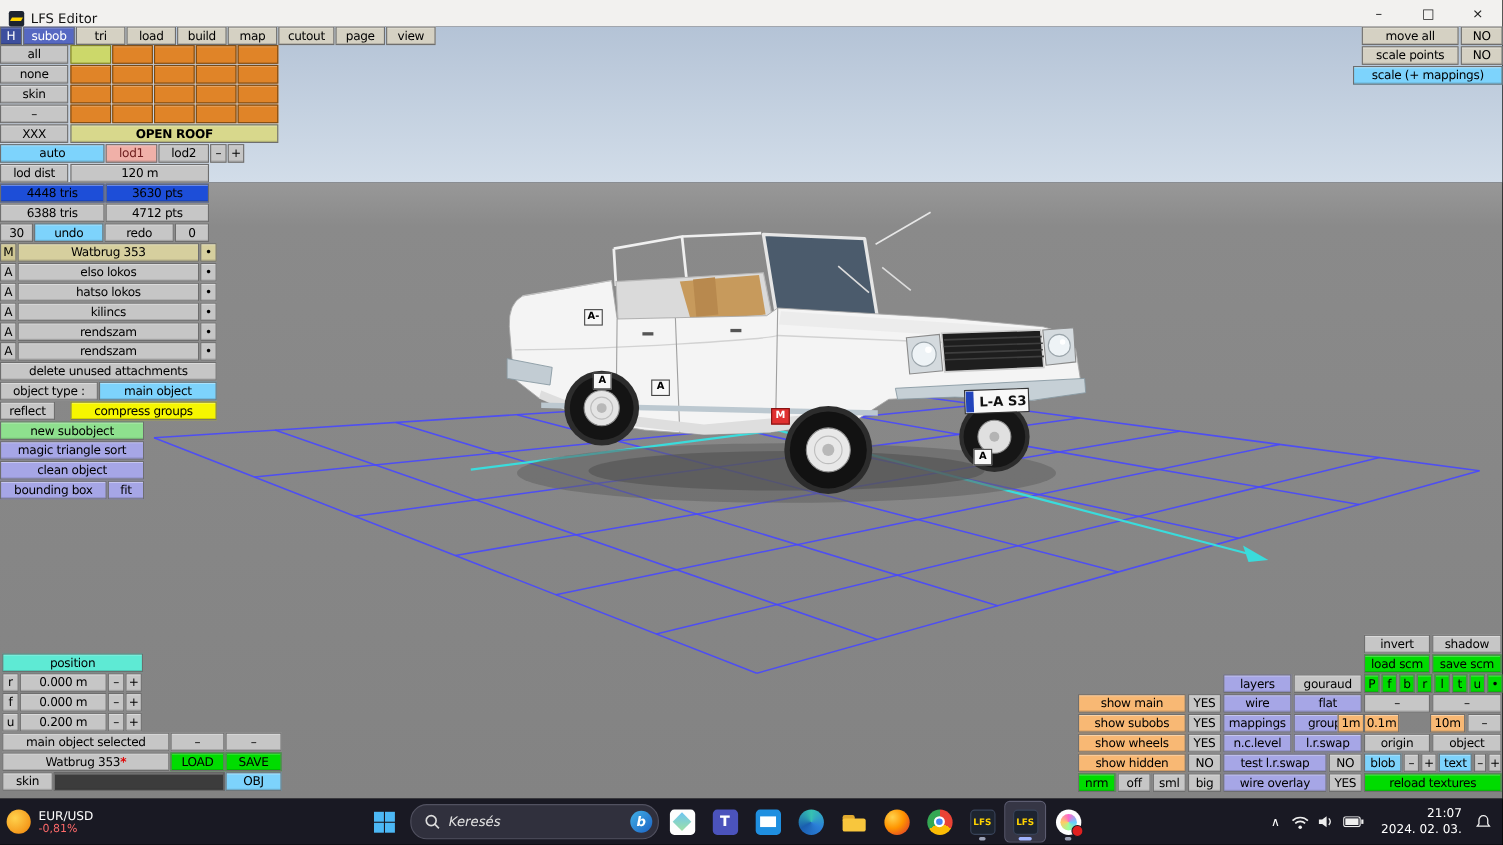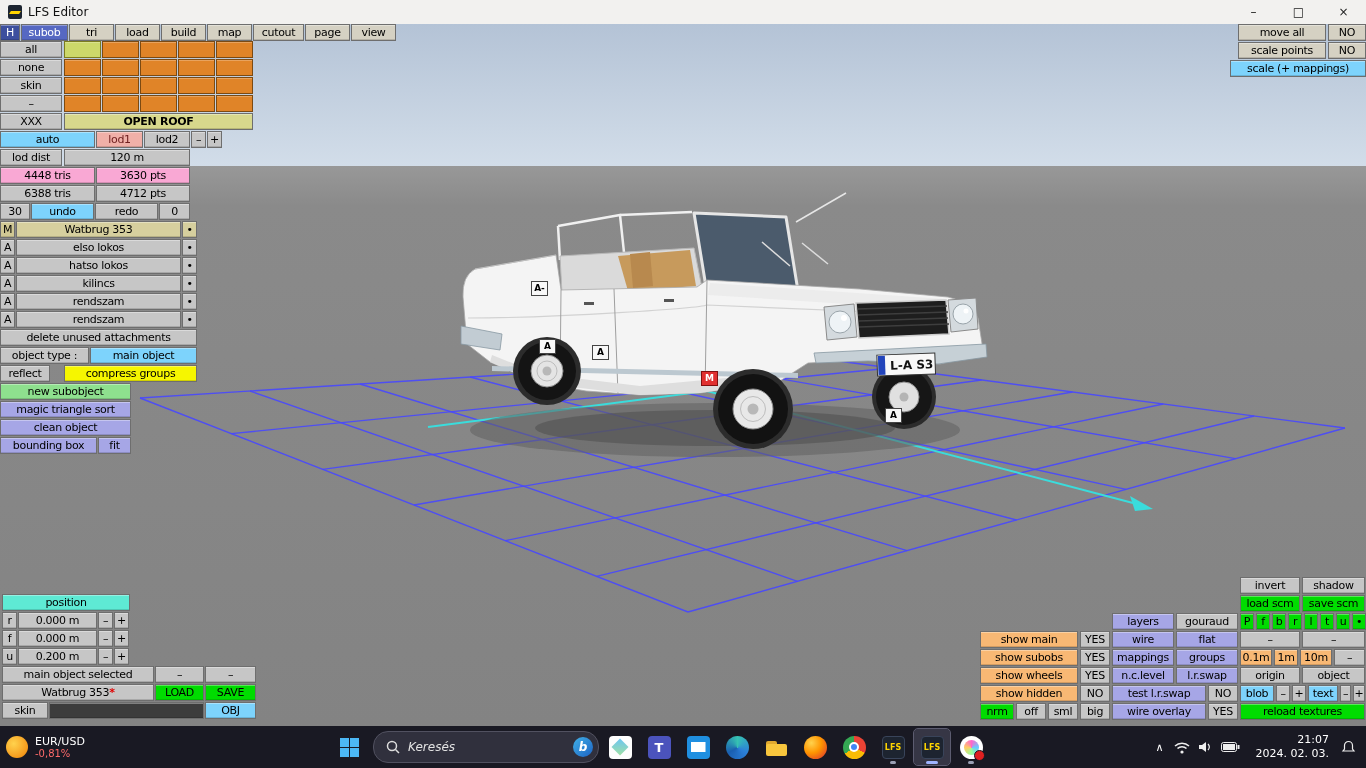--- a/index.html
+++ b/index.html
@@ -1,19 +1,19 @@
 <!DOCTYPE html>
 <html><head>
 <meta charset="utf-8">
 <style>
   html,body{margin:0;padding:0;width:1366px;height:768px;overflow:hidden;background:#000;}
   #app{position:relative;width:1366px;height:768px;font-family:"DejaVu Sans",sans-serif;}
 
   
-  #titlebar{position:absolute;left:0;top:0;width:1366px;height:24px;background:#f2f1ef;display:flex;align-items:center;z-index:5;}
+  #titlebar{position:absolute;left:0;top:0;width:1366px;height:24px;background:#f2f1ef;display:flex;align-items:flex-end;z-index:5;}
   #titlebar .appico{width:14px;height:14px;margin:0 6px 0 8px;background:#1d2430;border-radius:2px;position:relative;}
   #titlebar .appico::after{content:"";position:absolute;left:2px;top:6px;width:10px;height:3px;background:#ffd400;transform:skewX(-30deg);}
   #titlebar .ttl{font-size:12px;color:#111;}
   #titlebar .spacer{flex:1;}
   .wbtn{width:45px;height:24px;text-align:center;line-height:24px;font-size:12px;color:#222;}
 
   
   #sky{position:absolute;left:0;top:24px;width:1366px;height:142px;background:linear-gradient(#b4c3d6,#d2dde9);z-index:0;}
   #ground{position:absolute;left:0;top:166px;width:1366px;height:560px;background:linear-gradient(#989898,#8a8a8a 40px,#838383);z-index:0;}
   #scene{position:absolute;left:0;top:0;z-index:1;pointer-events:none;}
@@ -26,21 +26,21 @@
   .blue{background:#5668c2;color:#fff;}
   .dkblue{background:#3d4f9e;color:#fff;}
   .yellow{background:#7dd3fc;}
   .bryellow{background:#f6f600;}
   .green{background:#00dc00;}
   .mint{background:#8ee08e;}
   .lav{background:#a6a6e6;}
   .pink{background:#5eead4;}
   .orange{background:#f8b874;}
   .salmon{background:#f0b0a8;color:#702020;}
-  .olive{background:#f9a8d4;}
+  .olive{background:#1d4ed8;}
   .khaki{background:#d6cf9e;}
   .khaki2{background:#d0c894;}
   .darkfield{background:#3c3c3c;}
   .b600{font-weight:600;}
 
   
   #subgrid{position:absolute;left:64px;top:41px;display:grid;grid-template-columns:repeat(5,37px);grid-auto-rows:17px;gap:1px;z-index:2;}
   .ocell{background:#e08428;border:1px solid #7c4a12;box-sizing:border-box;box-shadow:inset 0 1px 0 rgba(255,255,255,.25);}
   .ocell.sel{background:#ccd86a;border-color:#7c7c20;}
 
@@ -341,21 +341,21 @@
   <div class="btn lav" style="left:1112px;top:631px;width:62px">wire</div>
   <div class="btn lav" style="left:1176px;top:631px;width:62px">flat</div>
   <div class="btn" style="left:1240px;top:631px;width:60px">–</div>
   <div class="btn" style="left:1302px;top:631px;width:63px">–</div>
 
   <div class="btn orange" style="left:980px;top:649px;width:98px">show subobs</div>
   <div class="btn" style="left:1080px;top:649px;width:30px">YES</div>
   <div class="btn lav" style="left:1112px;top:649px;width:62px">mappings</div>
   <div class="btn lav" style="left:1176px;top:649px;width:62px">groups</div>
   <div class="btn orange" style="left:1240px;top:649px;width:32px">0.1m</div>
-  <div class="btn orange" style="left:1274px;top:649px;width:24px">1m</div>
+  <div class="btn orange" style="left:1216px;top:649px;width:24px">1m</div>
   <div class="btn orange" style="left:1300px;top:649px;width:32px">10m</div>
   <div class="btn" style="left:1334px;top:649px;width:31px">–</div>
 
   <div class="btn orange" style="left:980px;top:667px;width:98px">show wheels</div>
   <div class="btn" style="left:1080px;top:667px;width:30px">YES</div>
   <div class="btn lav" style="left:1112px;top:667px;width:62px">n.c.level</div>
   <div class="btn lav" style="left:1176px;top:667px;width:62px">l.r.swap</div>
   <div class="btn" style="left:1240px;top:667px;width:60px">origin</div>
   <div class="btn" style="left:1302px;top:667px;width:63px">object</div>
 

